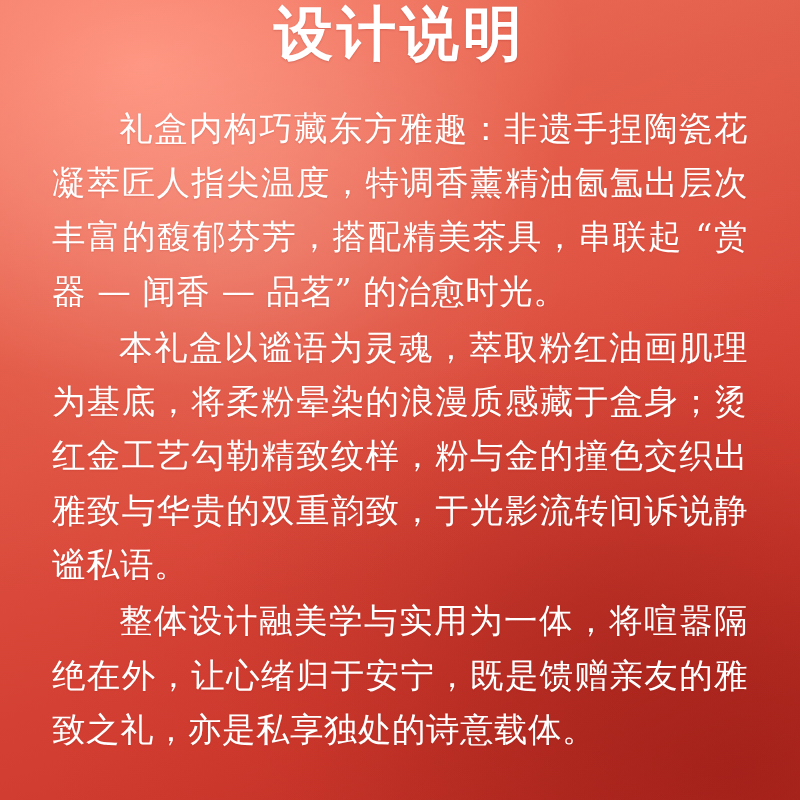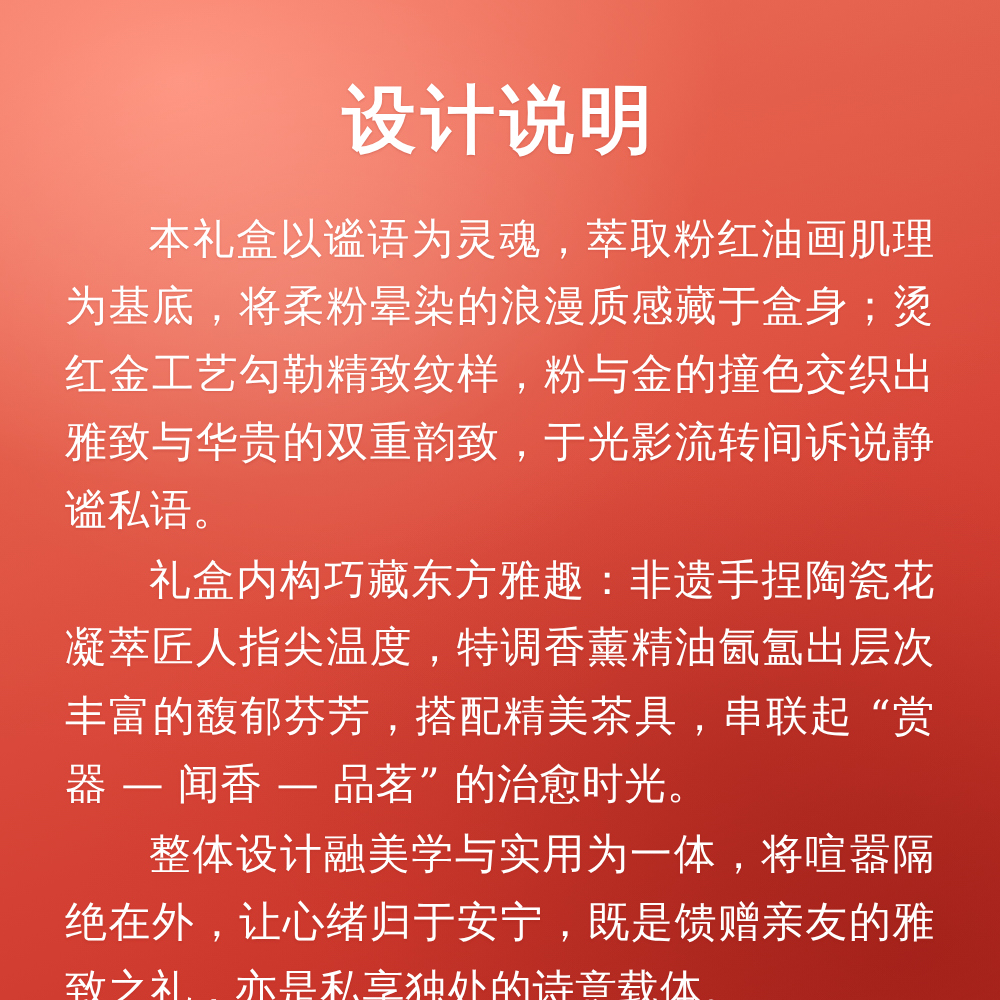--- a/index.html
+++ b/index.html
@@ -32,21 +32,20 @@
       radial-gradient(ellipse 70% 50% at 75% 78%, rgba(120,15,12,0.18) 0%, rgba(120,15,12,0.0) 72%);
     pointer-events: none;
   }
   .content {
     position: relative;
     z-index: 2;
     padding: 0 52px;
   }
   .title {
     margin: 0;
-    padding-top: 62px;
     text-align: center;
     color: #ffffff;
     font-size: 59px;
     font-weight: 700;
     letter-spacing: 4px;
     line-height: 1.15;
     text-shadow: 0 1px 2px rgba(140,25,18,0.25);
   }
   .body-text {
     margin: 0;
@@ -67,18 +66,18 @@
     margin-top: 2px;
   }
 </style>
 </head>
 <body>
 
 <div class="poster">
   <div class="content">
     <h1 class="title">设计说明</h1>
     <div class="body-text">
+      <p class="para">礼盒内构巧藏东方雅趣：非遗手捏陶瓷花凝萃匠人指尖温度，特调香薰精油氤氲出层次丰富的馥郁芬芳，搭配精美茶具，串联起 “赏器 — 闻香 — 品茗” 的治愈时光。</p>
       <p class="para">本礼盒以谧语为灵魂，萃取粉红油画肌理为基底，将柔粉晕染的浪漫质感藏于盒身；烫红金工艺勾勒精致纹样，粉与金的撞色交织出雅致与华贵的双重韵致，于光影流转间诉说静谧私语。</p>
-      <p class="para">礼盒内构巧藏东方雅趣：非遗手捏陶瓷花凝萃匠人指尖温度，特调香薰精油氤氲出层次丰富的馥郁芬芳，搭配精美茶具，串联起 “赏器 — 闻香 — 品茗” 的治愈时光。</p>
       <p class="para">整体设计融美学与实用为一体，将喧嚣隔绝在外，让心绪归于安宁，既是馈赠亲友的雅致之礼，亦是私享独处的诗意载体。</p>
     </div>
   </div>
 </div>
 
 </body></html>

